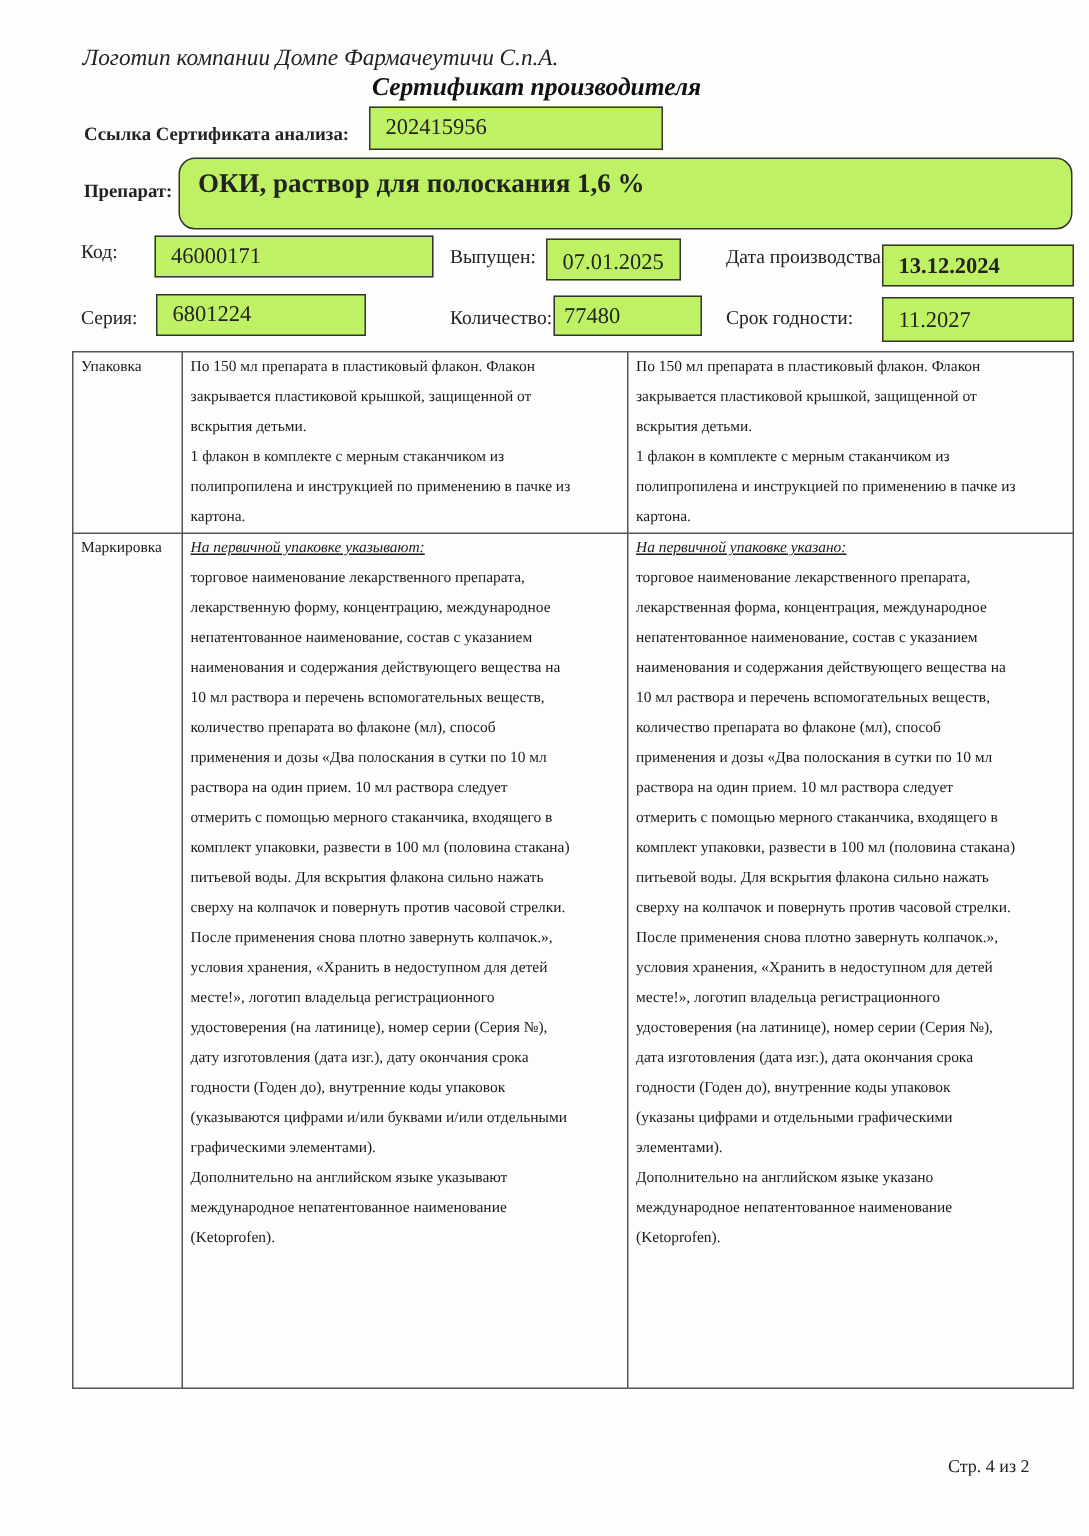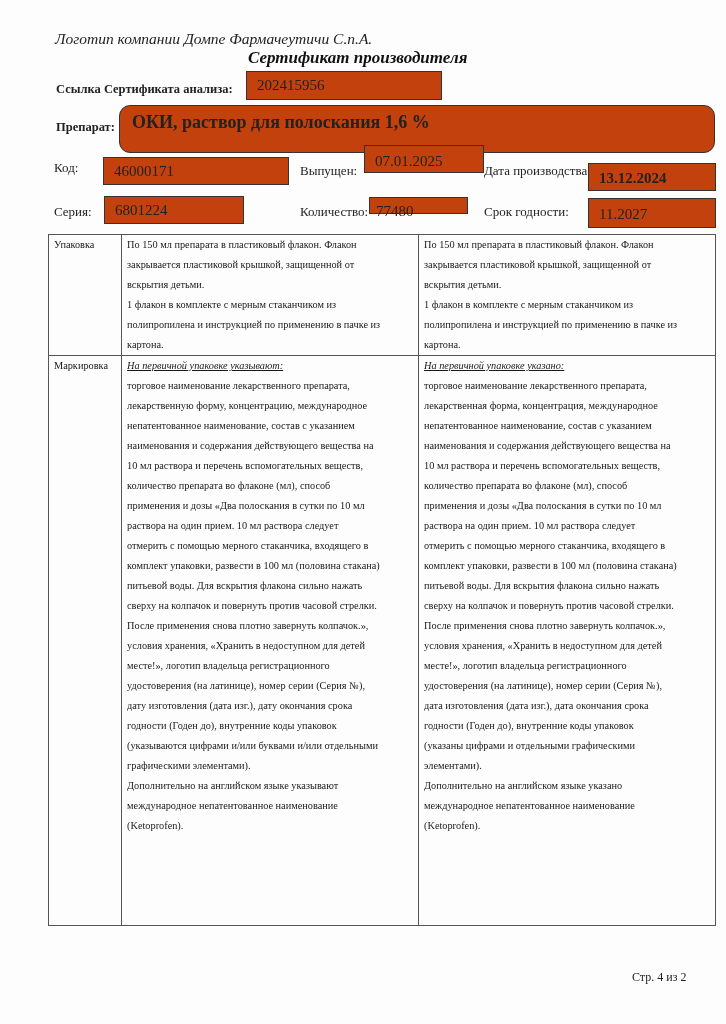--- a/index.html
+++ b/index.html
@@ -5,21 +5,21 @@
   html, body { margin:0; padding:0; }
   body {
     width:726px; height:1024px; background:#fdfdfd; position:relative; overflow:hidden;
     font-family:"Liberation Serif","DejaVu Serif",serif; color:#1a1a1a;
   }
   .abs { position:absolute; }
   .logo-line { left:55px; top:30px; font-style:italic; font-size:15.5px; color:#222; }
   .doc-title { left:248px; top:48px; font-style:italic; font-weight:bold; font-size:17px; color:#111; }
   .label { font-size:13px; color:#222; white-space:nowrap; }
   .label-bold { font-weight:bold; font-size:12.5px; }
-  .box { position:absolute; border:1.3px solid #333; background:#c2410c; box-sizing:border-box; font-size:15px; color:#222; padding-left:10px; }
+  .box { position:absolute; border:1.3px solid #333; background:#bef264; box-sizing:border-box; font-size:15px; color:#222; padding-left:10px; }
   .box span { display:block; }
   .product-box { font-weight:bold; font-size:18px; padding-left:12px; padding-top:6px;border-radius:11px; }
   .bold { font-weight:bold; }
 
   table.main {
     position:absolute; left:48px; top:234px; width:668px; border-collapse:collapse;
     font-size:10.3px; line-height:20px;
   }
   table.main td, table.main th { border:1px solid #555; vertical-align:top; padding:0 5px; }
   table.main th { font-weight:bold; font-size:10.5px; height:18px; line-height:18px; text-align:center; }
@@ -47,36 +47,36 @@
 <div class="box product-box" style="left:119px; top:105px; width:596px; height:48px;">
   <span>ОКИ, раствор для полоскания 1,6 %</span>
 </div>
 
 <div class="abs label" style="left:54px; top:160px;">Код:</div>
 <div class="box" style="left:103px; top:157px; width:186px; height:28px; line-height:27px;">
   <span>46000171</span>
 </div>
 
 <div class="abs label" style="left:300px; top:163px;">Выпущен:</div>
-<div class="box" style="left:364px; top:145px; width:120px; height:28px; line-height:30px;">
+<div class="box" style="left:364px; top:159px; width:90px; height:28px; line-height:30px;">
   <span>07.01.2025</span>
 </div>
 
 <div class="abs label" style="left:484px; top:163px;">Дата производства:</div>
 <div class="box bold" style="left:588px; top:163px; width:128px; height:28px; line-height:28px;">
   <span>13.12.2024</span>
 </div>
 
 <div class="abs label" style="left:54px; top:204px;">Серия:</div>
 <div class="box" style="left:104px; top:196px; width:140px; height:28px; line-height:27px;">
   <span>6801224</span>
 </div>
 
 <div class="abs label" style="left:300px; top:204px;">Количество:</div>
-<div class="box" style="left:369px; top:197px; width:99px; height:17px; line-height:26px; padding-left:6px;">
+<div class="box" style="left:369px; top:197px; width:99px; height:27px; line-height:26px; padding-left:6px;">
   <span>77480</span>
 </div>
 
 <div class="abs label" style="left:484px; top:204px;">Срок годности:</div>
 <div class="box" style="left:588px; top:198px; width:128px; height:30px; line-height:30px;">
   <span>11.2027</span>
 </div>
 
 <table class="main">
   <tbody>

